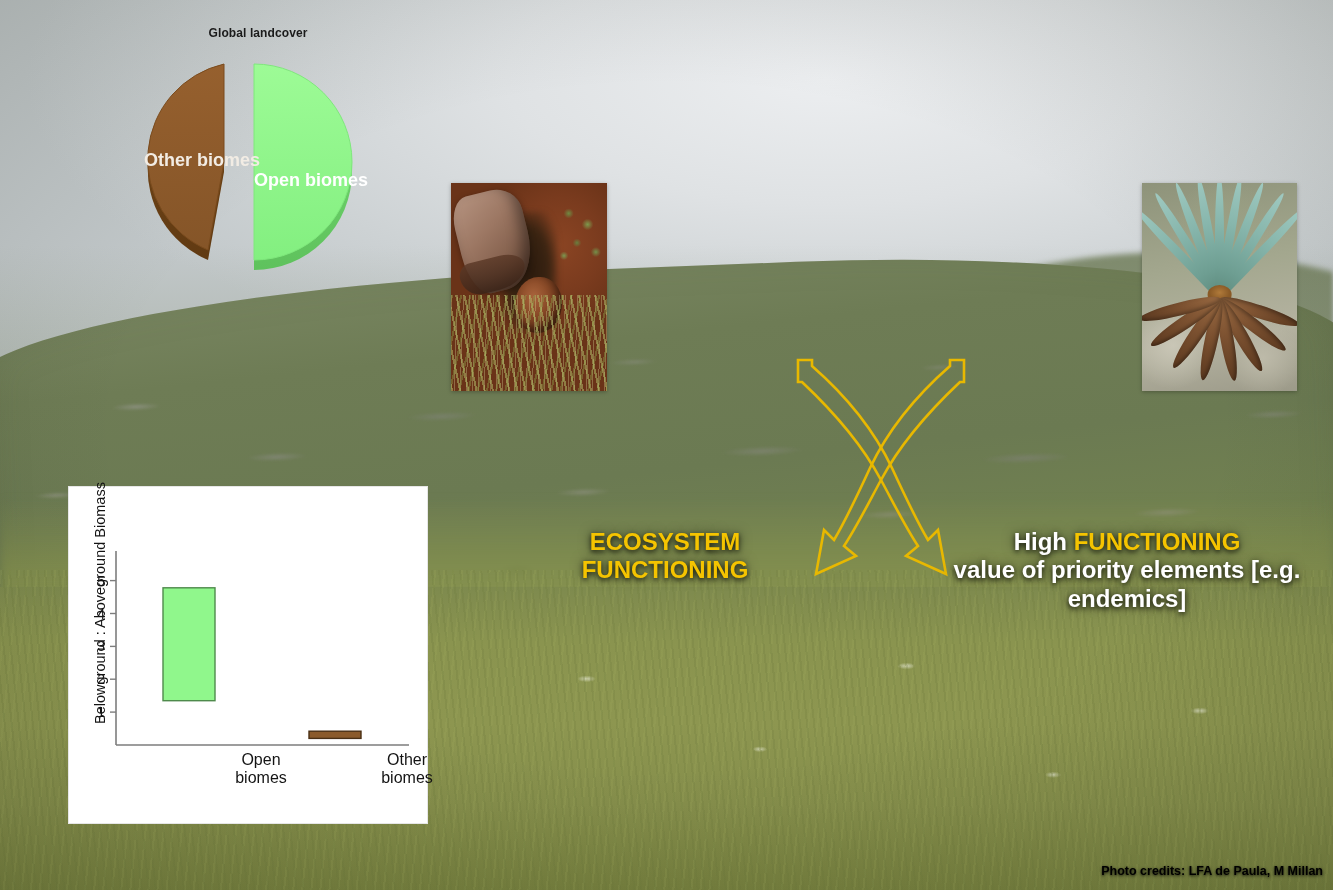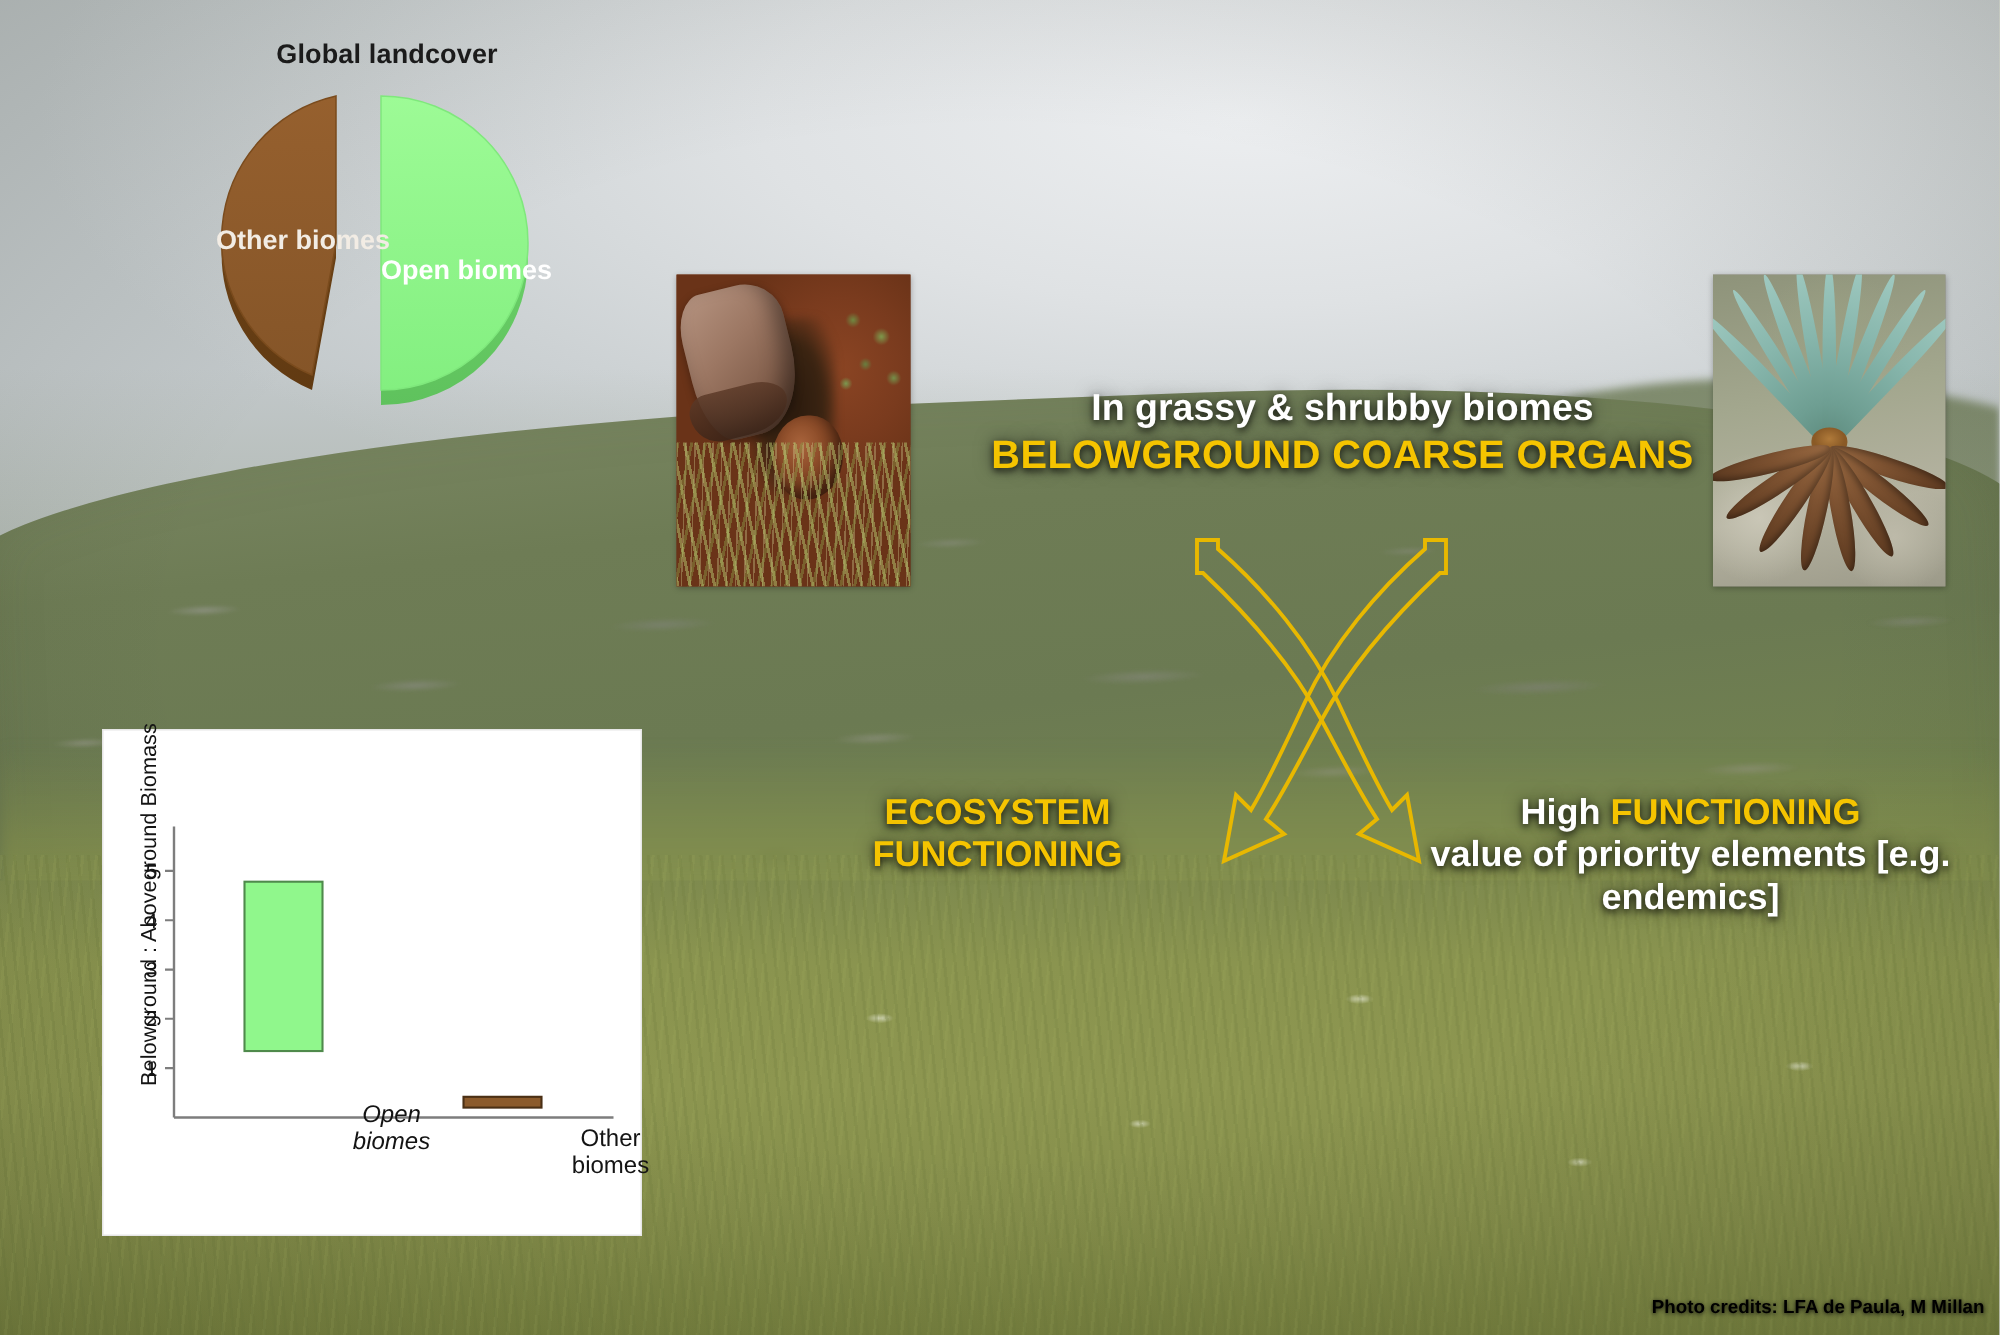--- a/index.html
+++ b/index.html
@@ -95,21 +95,21 @@
   }
   .vignette{
     position:absolute;left:0;top:0;width:100%;height:100%;
     background:radial-gradient(ellipse 75% 70% at 50% 48%, rgba(0,0,0,0) 55%, rgba(30,36,20,.16) 100%);
   }
 
   
   .pie-wrap{position:absolute;left:126px;top:26px;width:264px;height:250px;}
   .pie-title{
     position:absolute;left:0;top:0;width:100%;text-align:center;
-    font-size:18px;font-weight:bold;color:#1b1b1b;letter-spacing:.1px;
+    font-size:12px;font-weight:bold;color:#1b1b1b;letter-spacing:.1px;
   }
   .pie-svg{position:absolute;left:0;top:24px;width:264px;height:226px;}
   .pie-lab{
     position:absolute;font-size:18px;font-weight:bold;white-space:nowrap;
   }
   .pie-lab.other{left:18px;top:124px;color:#f2ece4;}
   .pie-lab.open{left:128px;top:144px;color:#ffffff;}
 
   
   .barpanel{
@@ -118,21 +118,21 @@
   }
   .bar-ylab{
     position:absolute;left:-104px;top:108px;width:270px;
     transform:rotate(-90deg);
     text-align:center;font-size:14.5px;color:#141414;white-space:nowrap;
   }
   .bar-svg{position:absolute;left:0;top:0;width:358px;height:336px;}
   .bar-xlab{
     position:absolute;text-align:center;font-size:16px;color:#141414;line-height:1.12;
   }
-  .bar-xlab.c0{left:118px;top:248px;width:148px;font-style:italic;}
+  .bar-xlab.c0{left:118px;top:264px;width:148px;}
   .bar-xlab.c1{left:264px;top:264px;width:148px;}
 
   
   .photo{
     position:absolute;overflow:hidden;
     box-shadow:0 1px 4px rgba(0,0,0,.28);
   }
   .photo-left{left:451px;top:183px;width:156px;height:208px;background:#6a3a22;}
   .photo-right{left:1142px;top:183px;width:155px;height:208px;background:#8d8b7e;}
 
@@ -323,24 +323,20 @@
     <div class="pr-root" style="transform:translateX(-50%) rotate(-72deg)"></div>
     <div class="pr-root" style="transform:translateX(-50%) rotate(-52deg)"></div>
     <div class="pr-root" style="transform:translateX(-50%) rotate(-30deg)"></div>
     <div class="pr-root" style="transform:translateX(-50%) rotate(-10deg)"></div>
     <div class="pr-root" style="transform:translateX(-50%) rotate(12deg)"></div>
     <div class="pr-root" style="transform:translateX(-50%) rotate(34deg)"></div>
     <div class="pr-root" style="transform:translateX(-50%) rotate(56deg)"></div>
     <div class="pr-root" style="transform:translateX(-50%) rotate(76deg)"></div>
   </div>
 
-  <div class="tx head-block shadow">
-    <div class="w">In grassy &amp; shrubby biomes</div>
-    <div class="y l2">BELOWGROUND COARSE ORGANS</div>
-  </div>
 
   <svg class="arrows" viewBox="0 0 206 240">
     <g fill="none" stroke="#e8b800" stroke-width="2.6" stroke-linejoin="miter">
 
       <path d="M20,8 L20,30 L24,30
                C58,62 86,96 103,128
                C116,152 128,176 140,194
                L128,204 L168,222 L160,178 L150,188
                C138,168 126,142 114,116
                C96,78 66,42 34,14 L34,8 Z"></path>

